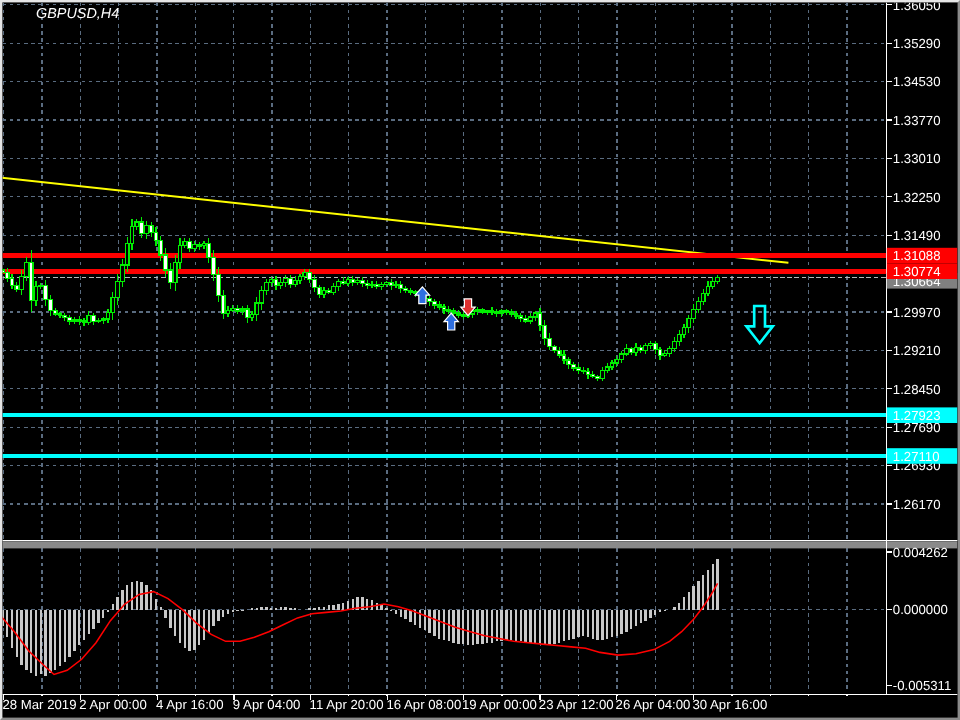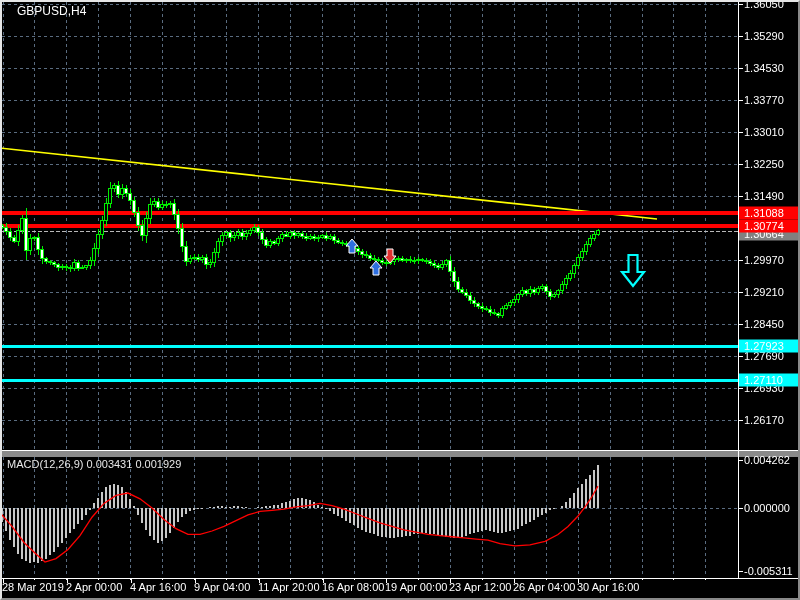--- a/index.html
+++ b/index.html
@@ -8,21 +8,21 @@
     background:#000;border:2px solid #8a8a8a;border-top-color:#e6e6e6;border-left-color:#e6e6e6;
     overflow:hidden;font-family:"Liberation Sans",sans-serif;
   }
   svg{position:absolute;left:0;top:0;}
   .grid{stroke-dasharray:3,3;stroke-width:1;shape-rendering:crispEdges;}
   .axlbl{font:11px "Liberation Sans",sans-serif;fill:#fff;}
   .overlay-label{
     position:absolute;color:#fff;pointer-events:none;white-space:nowrap;
     font-family:"Liberation Sans",sans-serif;
   }
-  #sym-label{left:15px;top:2px;font-size:12px;}
+  #sym-label{left:28px;top:2px;font-size:12px;font-style:italic;}
   #macd-label{left:5px;top:456px;font-size:11px;color:#e8e8e8;}
 </style>
 </head>
 <body>
 
 <div class="window">
   <svg id="chart-svg" width="796" height="596" viewBox="2 2 796 596">
       <g>
         <line x1="3" y1="2" x2="3" y2="450" class="grid" stroke="#5a6c80"></line>
         <line x1="3" y1="457" x2="3" y2="577" class="grid" stroke="#5a6c80"></line>
@@ -654,14 +654,13 @@
         <text x="385" y="591" class="axlbl">19 Apr 00:00</text>
         <line x1="450" y1="578" x2="450" y2="583" stroke="#fff" shape-rendering="crispEdges"></line>
         <text x="449" y="591" class="axlbl">23 Apr 12:00</text>
         <line x1="514" y1="578" x2="514" y2="583" stroke="#fff" shape-rendering="crispEdges"></line>
         <text x="513" y="591" class="axlbl">26 Apr 04:00</text>
         <line x1="578" y1="578" x2="578" y2="583" stroke="#fff" shape-rendering="crispEdges"></line>
         <text x="577" y="591" class="axlbl">30 Apr 16:00</text>
       </g>
     </svg>
   <div id="sym-label" class="overlay-label">GBPUSD,H4</div>
-  <div id="macd-label" class="overlay-label">MACD(12,26,9) 0.003431 0.001929</div>
 </div>
 
 </body></html>

